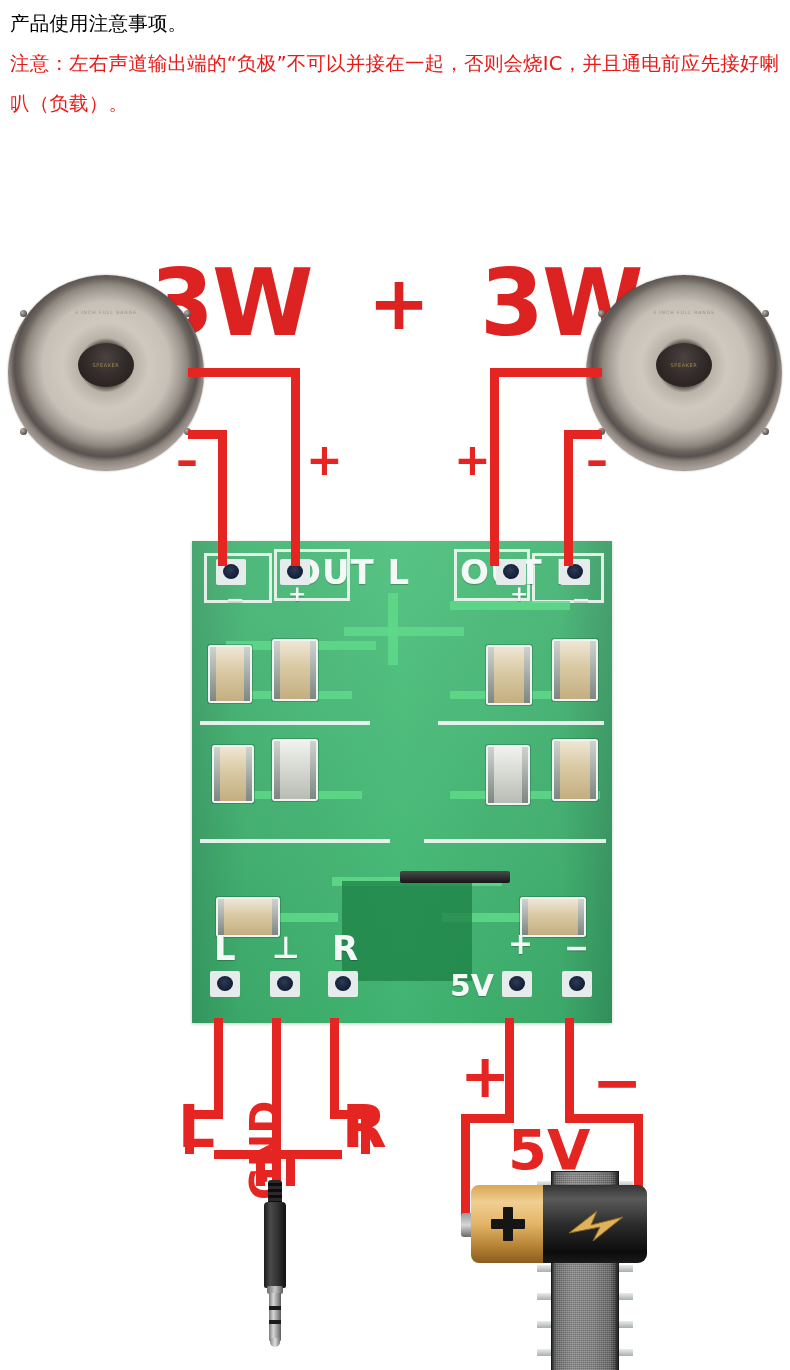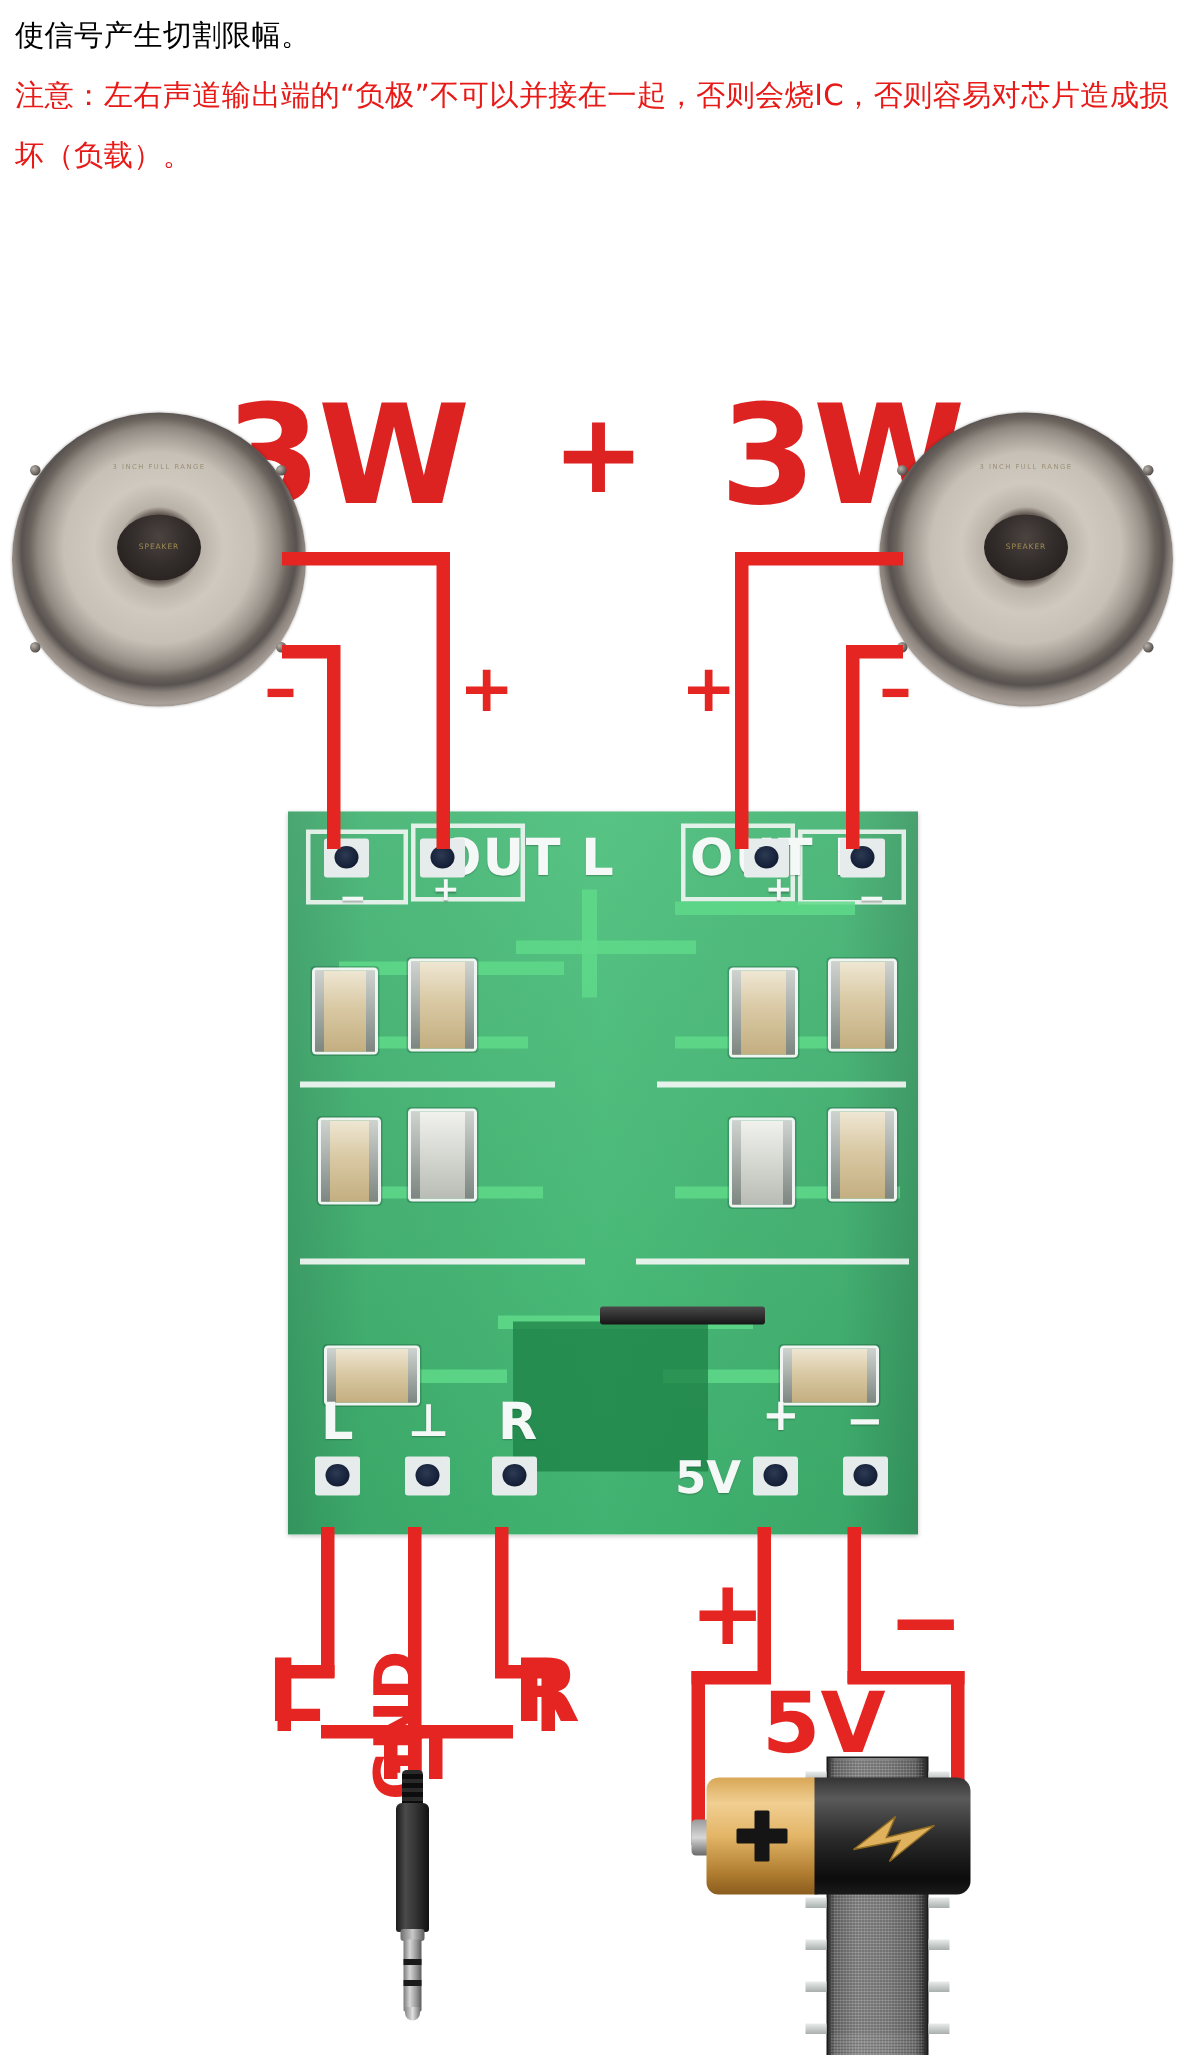--- a/index.html
+++ b/index.html
@@ -296,22 +296,22 @@
   #battery .bolt {
     position: absolute; left: 106px; top: 20px; width: 58px; height: 44px;
   }
 </style>
 </head>
 <body>
 
 <div id="page">
 
   <div class="notes">
-    <div class="note-line">使信号产生切割限幅。</div>
-    <div class="note-line warn wrap">注意：左右声道输出端的“负极”不可以并接在一起，否则会烧IC，否则容易对芯片造成损坏（负载）。</div>
+    <div class="note-line">产品使用注意事项。</div>
+    <div class="note-line warn wrap">注意：左右声道输出端的“负极”不可以并接在一起，否则会烧IC，并且通电前应先接好喇叭（负载）。</div>
   </div>
 
   <div class="powertext" id="pw-left">3W</div>
   <div class="powertext" id="pw-plus">+</div>
   <div class="powertext" id="pw-right">3W</div>
 
   <div class="speaker" id="spk-left">
     <div class="spk-topmark">3 INCH FULL RANGE</div>
     <div class="spk-dust">
       <div class="spk-brand">SPEAKER</div>

